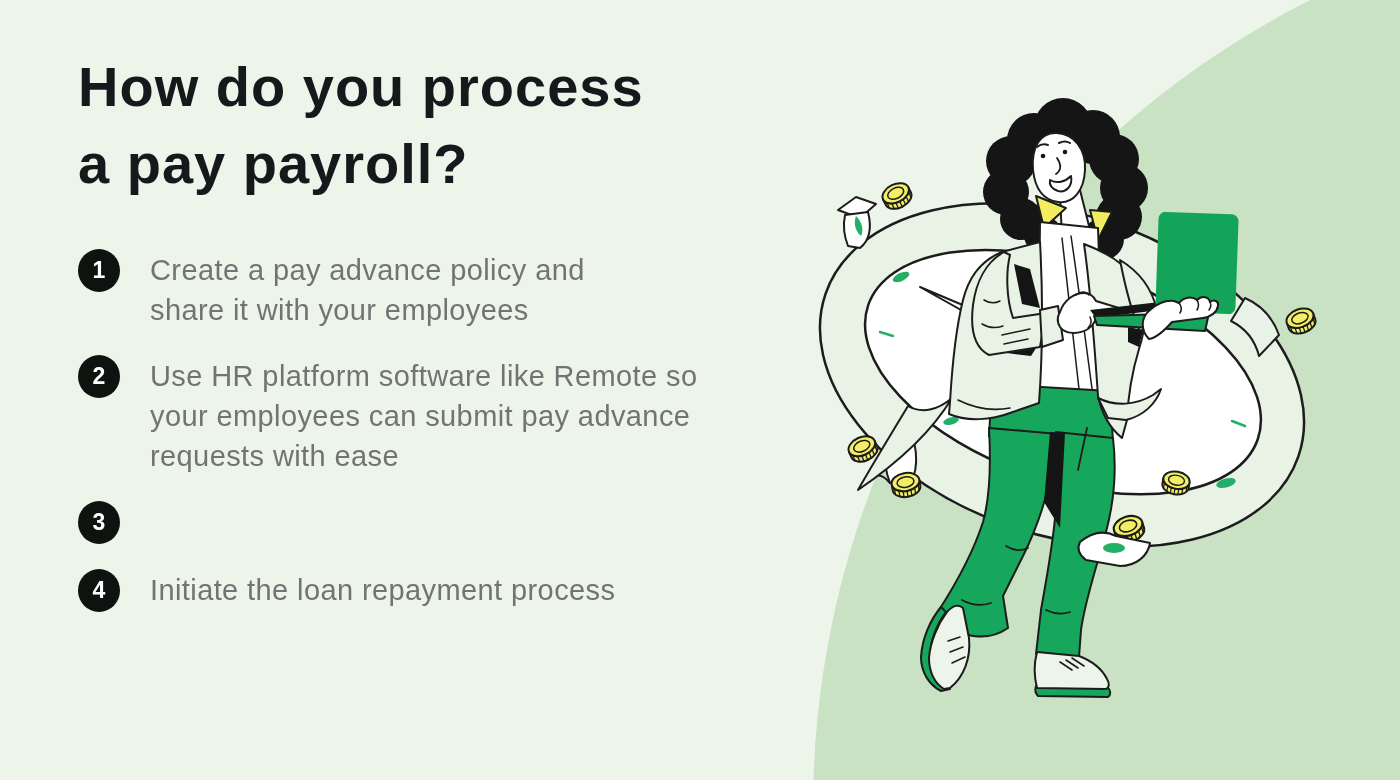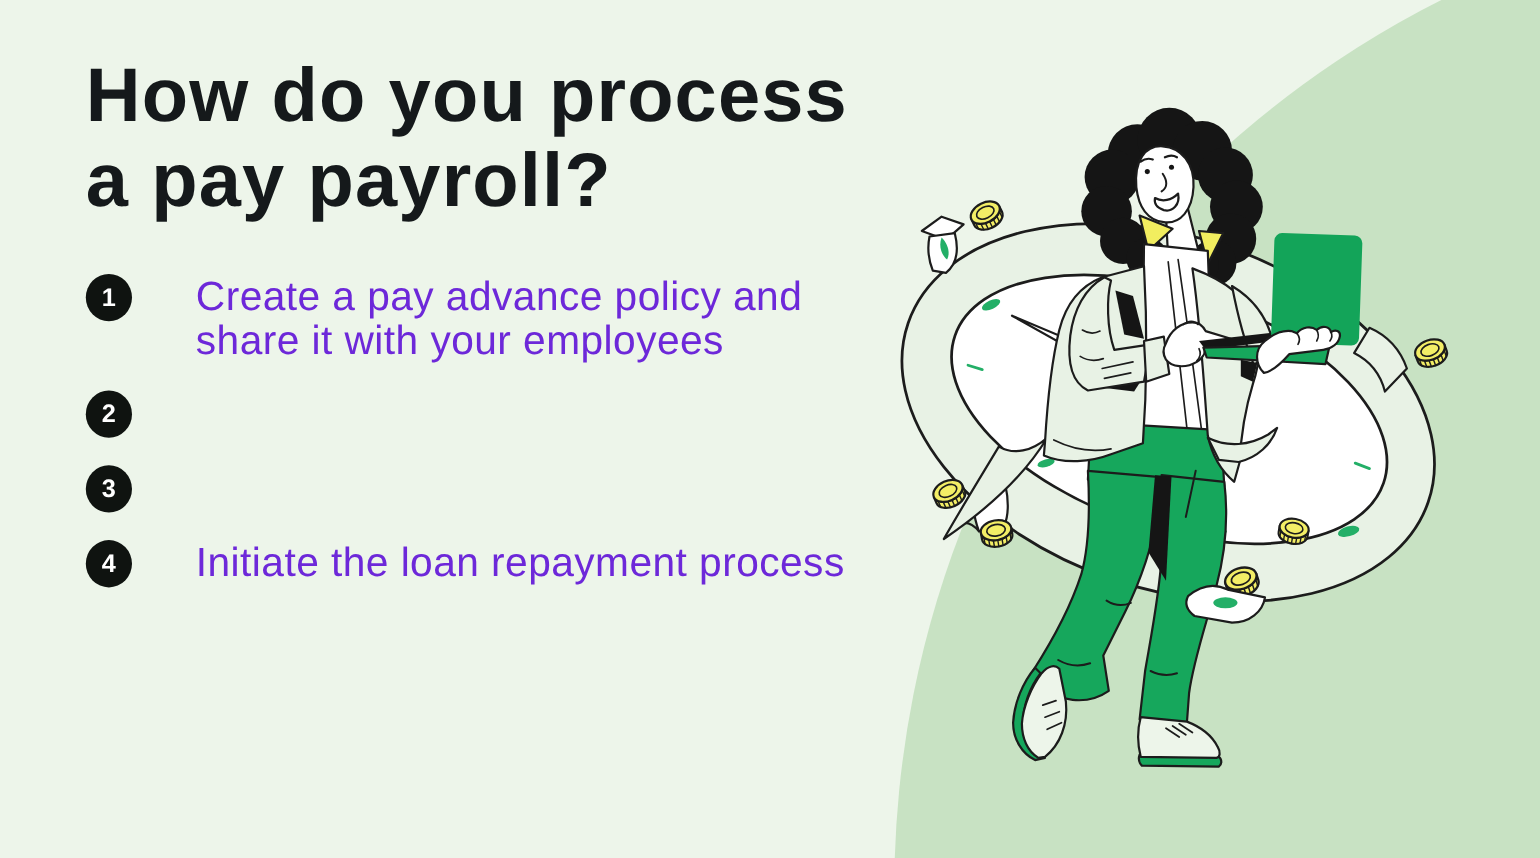--- a/index.html
+++ b/index.html
@@ -4,34 +4,34 @@
 <style>
   html,body{margin:0;padding:0;background:#dfe6dd;}
   .canvas{
     position:relative;width:1400px;height:780px;overflow:hidden;
     background:#edf5ea;
     font-family:"Liberation Sans", sans-serif;
   }
   .illustration{position:absolute;inset:0;width:1400px;height:780px;}
   .content{position:absolute;left:78px;top:48px;width:720px;z-index:2;}
   h1.title{
-    margin:0;font-size:69px;line-height:77px;font-weight:700;
+    margin:0;font-size:56px;line-height:77px;font-weight:700;
     letter-spacing:1px;color:#15191b;
   }
   .steps{margin:48px 0 0 0;padding:0;list-style:none;}
   .step{display:flex;align-items:flex-start;margin-bottom:26px;}
   .badge{
     flex:0 0 auto;width:42px;height:43px;border-radius:50%;
     background:#0f1310;color:#ffffff;font-weight:700;font-size:23px;
     display:flex;align-items:center;justify-content:center;
     margin-right:30px;margin-top:-1px;
   }
   .step-text{
-    white-space:pre-line;font-size:37px;line-height:40px;
-    color:#6d28d9;letter-spacing:0.4px;margin-left:28px;
+    white-space:pre-line;font-size:29px;line-height:40px;
+    color:#737373;letter-spacing:0.4px;
   }
 </style>
 </head>
 <body>
 
 <div class="canvas">
 
   <svg class="illustration" viewBox="0 0 1400 780" stroke-linecap="round" stroke-linejoin="round">
 
     <circle cx="1718" cy="808" r="905" fill="#c8e2c3"></circle>
@@ -195,20 +195,23 @@
     <h1 class="title"><span>How do you process</span><br><span>a pay payroll?</span></h1>
 
     <ol class="steps">
       <li class="step">
         <span class="badge">1</span>
         <span class="step-text">Create a pay advance policy and
 share it with your employees</span>
       </li>
       <li class="step">
         <span class="badge">2</span>
+        <span class="step-text">Use HR platform software like Remote so
+your employees can submit pay advance
+requests with ease</span>
       </li>
       <li class="step">
         <span class="badge">3</span>
       </li>
       <li class="step">
         <span class="badge">4</span>
         <span class="step-text">Initiate the loan repayment process</span>
       </li>
     </ol>
   </div>

